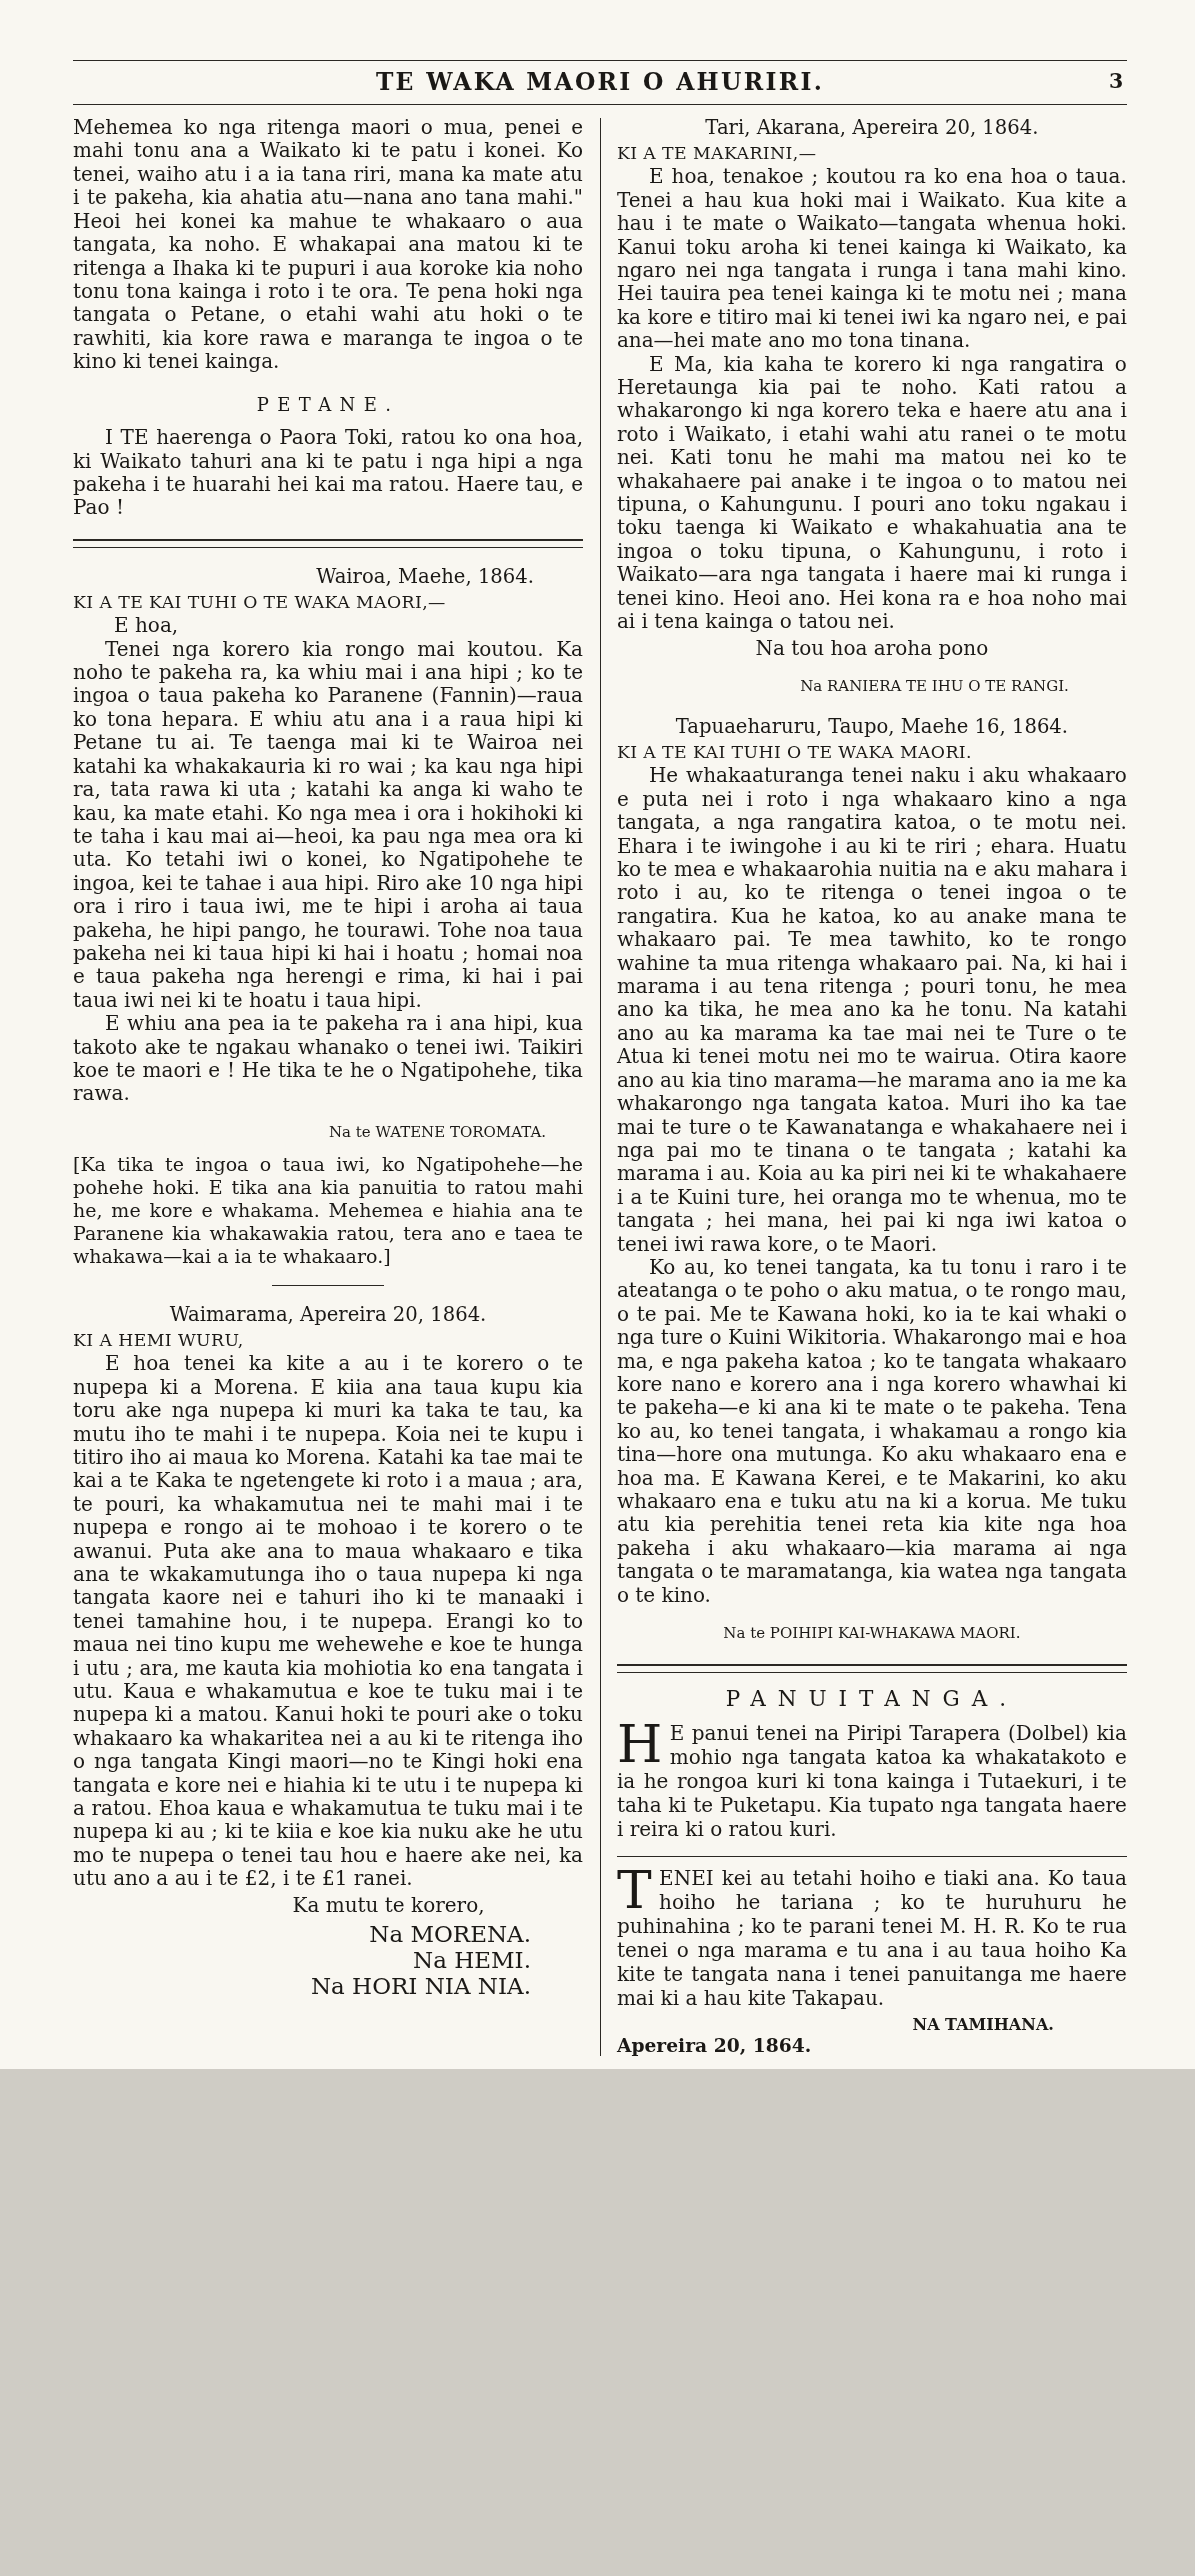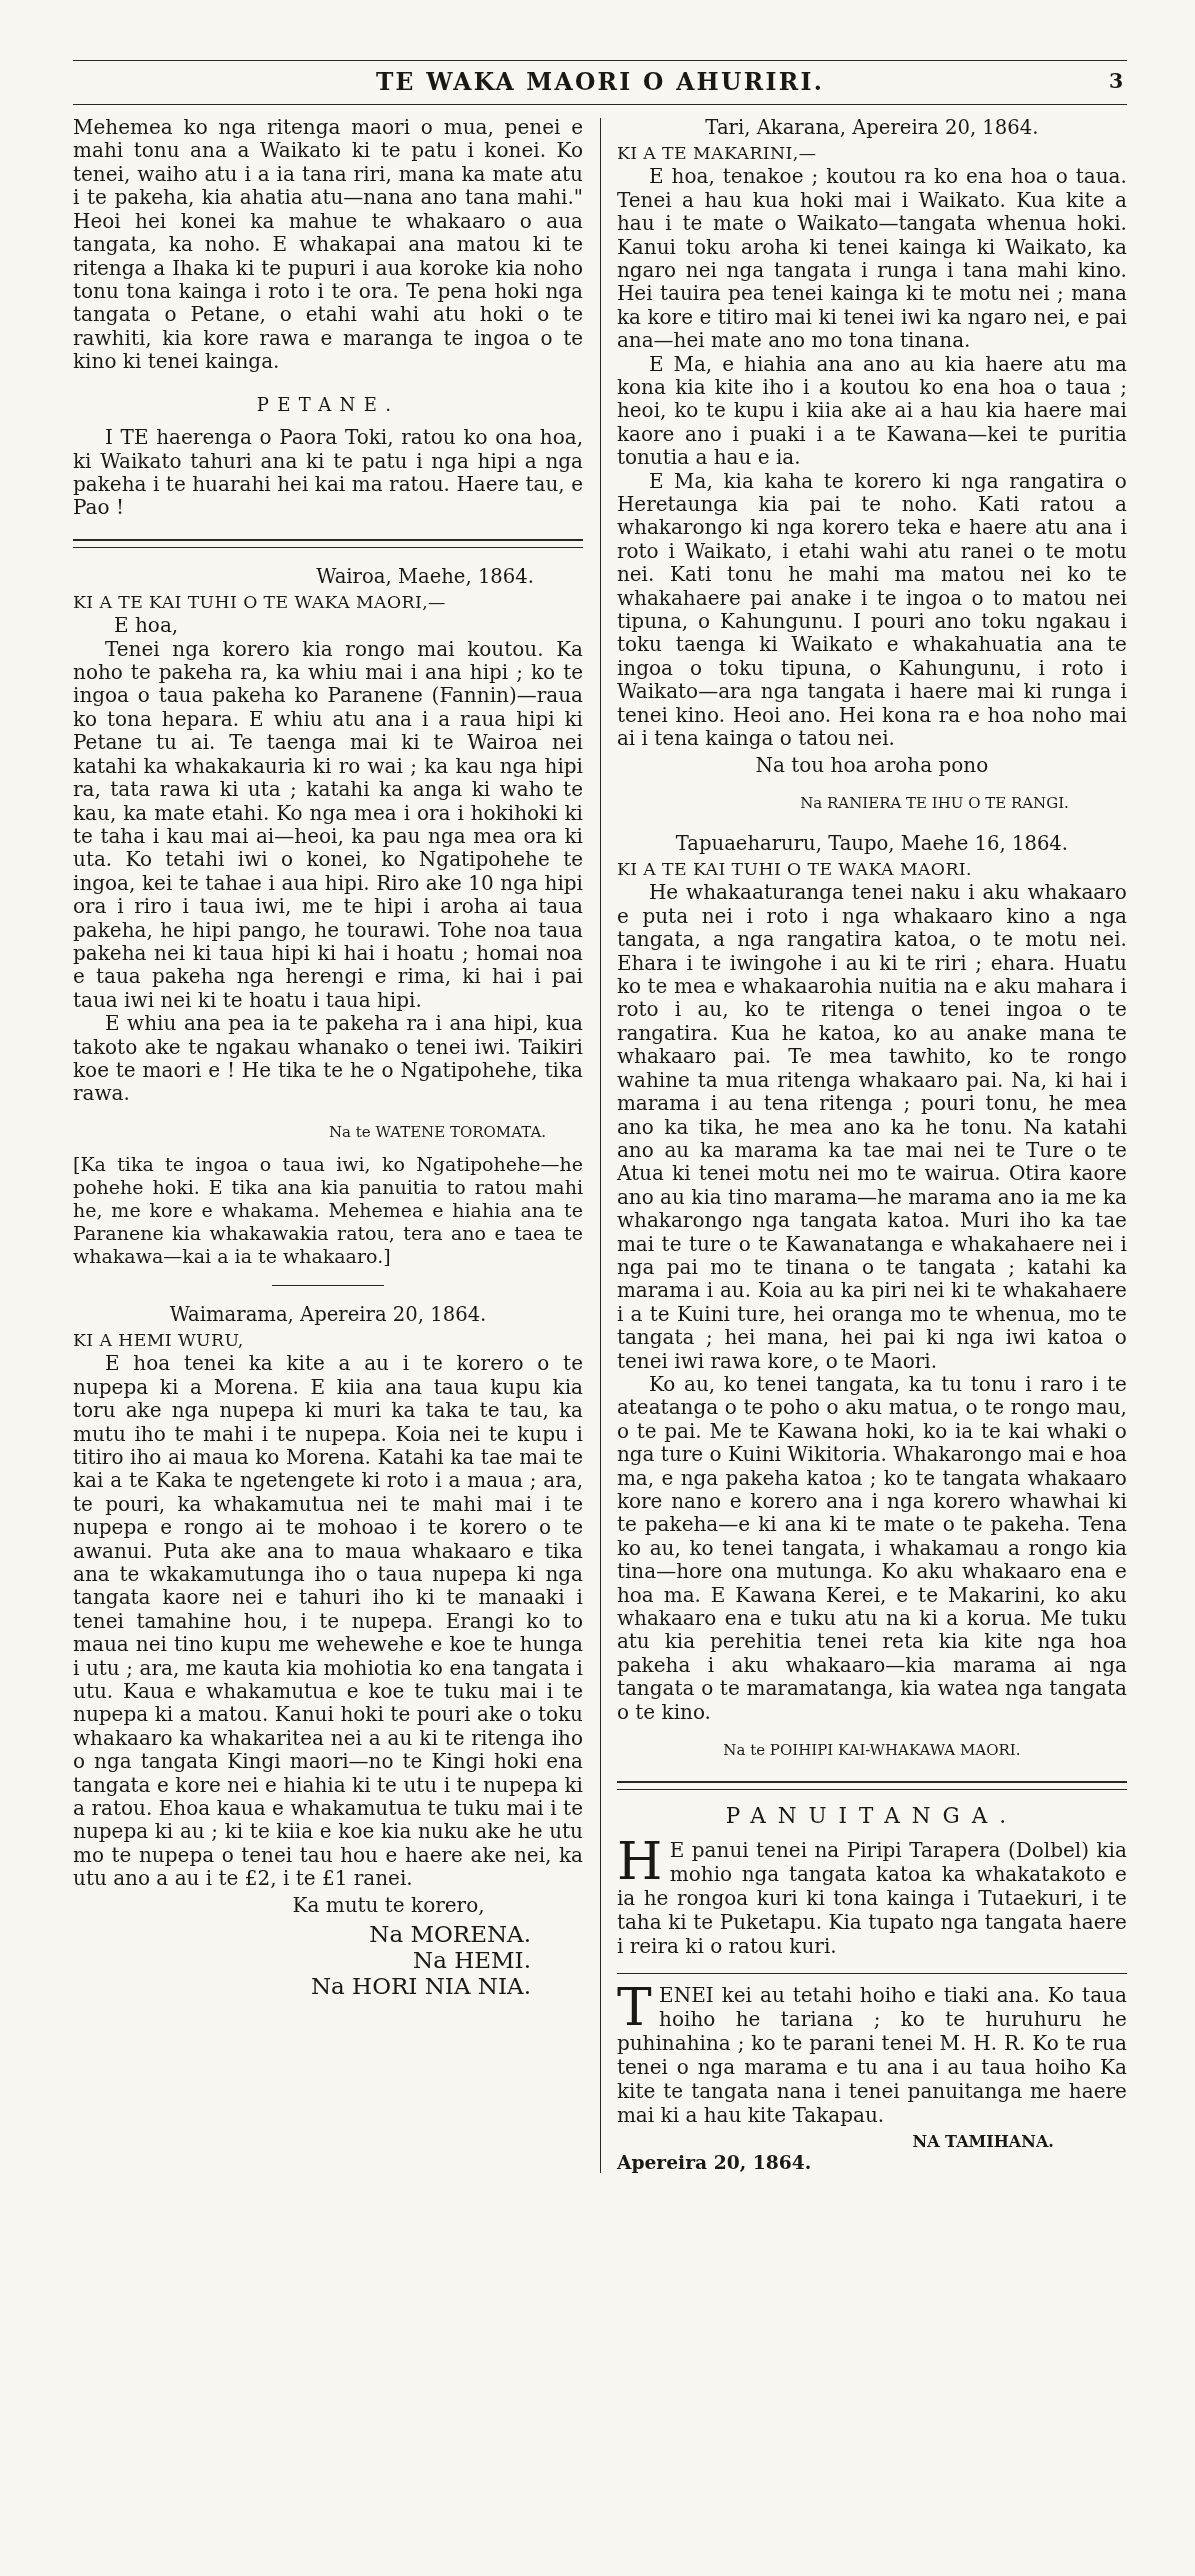--- a/index.html
+++ b/index.html
@@ -1,17 +1,17 @@
 <!DOCTYPE html>
 <html style="font-size:15px"><head>
 <meta charset="utf-8">
 <style>
   html,body{margin:0;padding:0;}
   body{width:1196px;background:#cfccc5;font-family:"DejaVu Serif","Liberation Serif",serif;color:#1b1916;}
-  .sheet{width:1196px;height:2576px;background:#f9f7f1;padding:60px 69px 0 73px;box-sizing:border-box;overflow:hidden;}
+  .sheet{width:1196px;height:2069px;background:#f9f7f1;padding:60px 69px 0 73px;box-sizing:border-box;overflow:hidden;}
 
   .masthead-wrap{position:relative;border-top:1.9px solid #2b2823;border-bottom:1.9px solid #2b2823;padding:6.5px 0 8.4px;}
   .masthead-title{text-align:center;font-size:23.4px;font-weight:bold;letter-spacing:2.3px;}
   .page-number{position:absolute;right:3.7px;top:8.4px;font-size:20.5px;font-weight:bold;}
 
   .columns{display:flex;margin-top:11.2px;align-items:stretch;}
   .col{width:510px;}
   .col-divider{width:0.9px;background:#2b2823;margin:1.9px 16px 0 17px;}
 
   p{margin:0;}
@@ -96,21 +96,20 @@
     </div>
 
     <div class="col-divider"></div>
 
     <div class="col">
 
       <section>
         <p class="dateline first">Tari, Akarana, Apereira 20, 1864.</p>
         <p class="salutation">KI A TE MAKARINI,—</p>
         <p class="body-text">E hoa, tenakoe ; koutou ra ko ena hoa o taua. Tenei a hau kua hoki mai i Waikato. Kua kite a hau i te mate o Waikato—tangata whenua hoki. Kanui toku aroha ki tenei kainga ki Waikato, ka ngaro nei nga tangata i runga i tana mahi kino. Hei tauira pea tenei kainga ki te motu nei ; mana ka kore e titiro mai ki tenei iwi ka ngaro nei, e pai ana—hei mate ano mo tona tinana.</p>
-        <p class="body-text">E Ma, e hiahia ana ano au kia haere atu ma kona kia kite iho i a koutou ko ena hoa o taua ; heoi, ko te kupu i kiia ake ai a hau kia haere mai kaore ano i puaki i a te Kawana—kei te puritia tonutia a hau e ia.</p>
         <p class="body-text">E Ma, kia kaha te korero ki nga rangatira o Heretaunga kia pai te noho. Kati ratou a whakarongo ki nga korero teka e haere atu ana i roto i Waikato, i etahi wahi atu ranei o te motu nei. Kati tonu he mahi ma matou nei ko te whakahaere pai anake i te ingoa o to matou nei tipuna, o Kahungunu. I pouri ano toku ngakau i toku taenga ki Waikato e whakahuatia ana te ingoa o toku tipuna, o Kahungunu, i roto i Waikato—ara nga tangata i haere mai ki runga i tenei kino. Heoi ano. Hei kona ra e hoa noho mai ai i tena kainga o tatou nei.</p>
         <p class="closing center">Na tou hoa aroha pono</p>
         <p class="sig pad-md">Na RANIERA TE IHU O TE RANGI.</p>
       </section>
 
       <section>
         <p class="dateline">Tapuaeharuru, Taupo, Maehe 16, 1864.</p>
         <p class="salutation">KI A TE KAI TUHI O TE WAKA MAORI.</p>
         <p class="body-text">He whakaaturanga tenei naku i aku whakaaro e puta nei i roto i nga whakaaro kino a nga tangata, a nga rangatira katoa, o te motu nei. Ehara i te iwingohe i au ki te riri ; ehara. Huatu ko te mea e whakaarohia nuitia na e aku mahara i roto i au, ko te ritenga o tenei ingoa o te rangatira. Kua he katoa, ko au anake mana te whakaaro pai. Te mea tawhito, ko te rongo wahine ta mua ritenga whakaaro pai. Na, ki hai i marama i au tena ritenga ; pouri tonu, he mea ano ka tika, he mea ano ka he tonu. Na katahi ano au ka marama ka tae mai nei te Ture o te Atua ki tenei motu nei mo te wairua. Otira kaore ano au kia tino marama—he marama ano ia me ka whakarongo nga tangata katoa. Muri iho ka tae mai te ture o te Kawanatanga e whakahaere nei i nga pai mo te tinana o te tangata ; katahi ka marama i au. Koia au ka piri nei ki te whakahaere i a te Kuini ture, hei oranga mo te whenua, mo te tangata ; hei mana, hei pai ki nga iwi katoa o tenei iwi rawa kore, o te Maori.</p>
         <p class="body-text">Ko au, ko tenei tangata, ka tu tonu i raro i te ateatanga o te poho o aku matua, o te rongo mau, o te pai. Me te Kawana hoki, ko ia te kai whaki o nga ture o Kuini Wikitoria. Whakarongo mai e hoa ma, e nga pakeha katoa ; ko te tangata whakaaro kore nano e korero ana i nga korero whawhai ki te pakeha—e ki ana ki te mate o te pakeha. Tena ko au, ko tenei tangata, i whakamau a rongo kia tina—hore ona mutunga. Ko aku whakaaro ena e hoa ma. E Kawana Kerei, e te Makarini, ko aku whakaaro ena e tuku atu na ki a korua. Me tuku atu kia perehitia tenei reta kia kite nga hoa pakeha i aku whakaaro—kia marama ai nga tangata o te maramatanga, kia watea nga tangata o te kino.</p>

